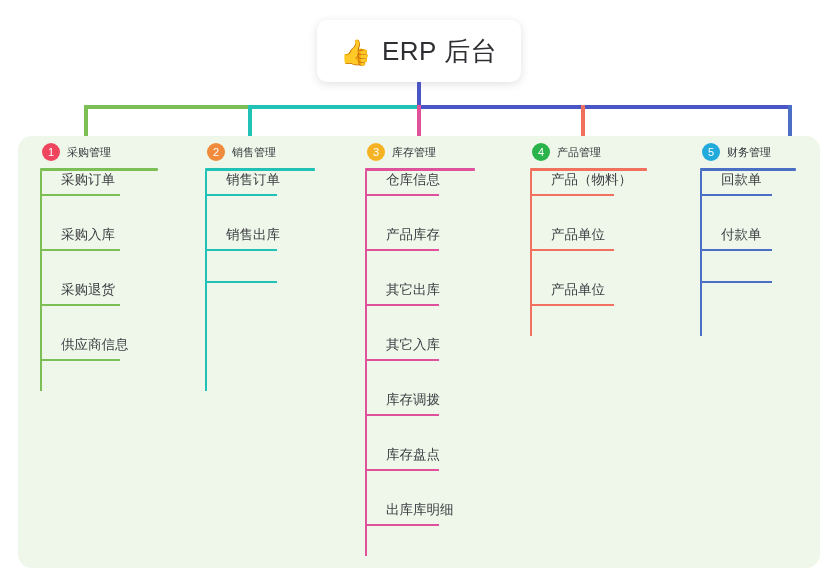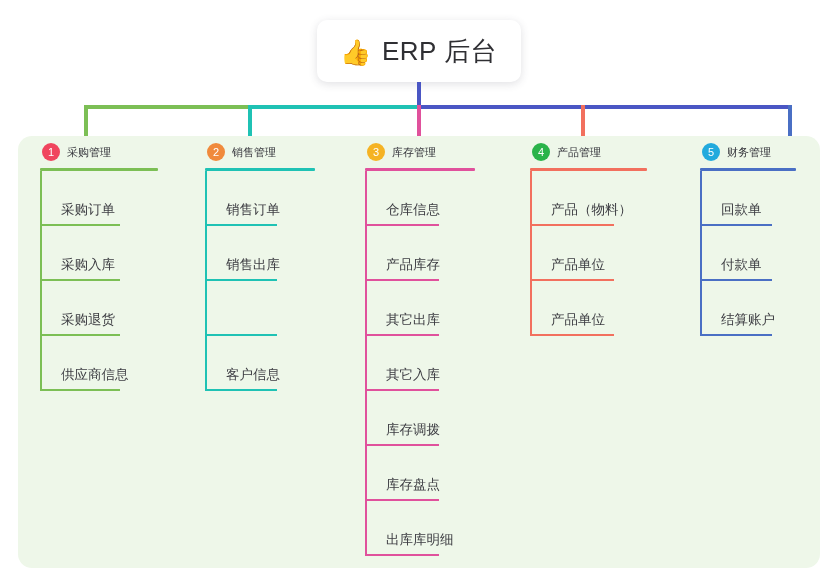--- a/index.html
+++ b/index.html
@@ -124,21 +124,21 @@
     left: 10px;
     top: 0;
     width: 2px;
   }
   .item {
     position: relative;
     height: 55px;
     box-sizing: border-box;
     display: flex;
     flex-direction: column;
-    justify-content: flex-end;
+    justify-content: flex-start;
   }
   .item-label {
     font-size: 13.5px;
     color: #3c3c42;
     white-space: nowrap;
     padding-left: 31px;
     padding-bottom: 5px;
   }
   .item-rule {
     height: 1.6px;
@@ -209,24 +209,20 @@
               <div class="item-label">销售订单</div>
               <div class="item-rule" style="background: rgb(31, 194, 180); width: 72px;"></div>
             </div>
             <div class="item">
               <div class="item-label">销售出库</div>
               <div class="item-rule" style="background: rgb(31, 194, 180); width: 72px;"></div>
             </div>
             <div class="item">
               <div class="item-rule" style="background: rgb(31, 194, 180); width: 72px;"></div>
             </div>
-            <div class="item">
-              <div class="item-label">客户信息</div>
-              <div class="item-rule" style="background: rgb(31, 194, 180); width: 72px;"></div>
-            </div>
           </div>
         </div>
         <div class="column" style="left: 337px; width: 150px;">
           <div class="col-header">
             <span class="badge" style="background: rgb(245, 179, 36);">3</span>
             <span class="col-title">库存管理</span>
           </div>
           <div class="col-rule" style="background: rgb(224, 81, 156); width: 110px; margin-left: 10px;"></div>
           <div class="items">
             <div class="spine" style="background: rgb(224, 81, 156); height: 385px;"></div>
@@ -292,21 +288,20 @@
             <div class="spine" style="background: rgb(74, 111, 196); height: 165px;"></div>
             <div class="item">
               <div class="item-label">回款单</div>
               <div class="item-rule" style="background: rgb(74, 111, 196); width: 72px;"></div>
             </div>
             <div class="item">
               <div class="item-label">付款单</div>
               <div class="item-rule" style="background: rgb(74, 111, 196); width: 72px;"></div>
             </div>
             <div class="item">
-              <div class="item-label">结算账户</div>
               <div class="item-rule" style="background: rgb(74, 111, 196); width: 72px;"></div>
             </div>
           </div>
         </div>
       </div>
   </div>
 
 </div>
 
 </body></html>

